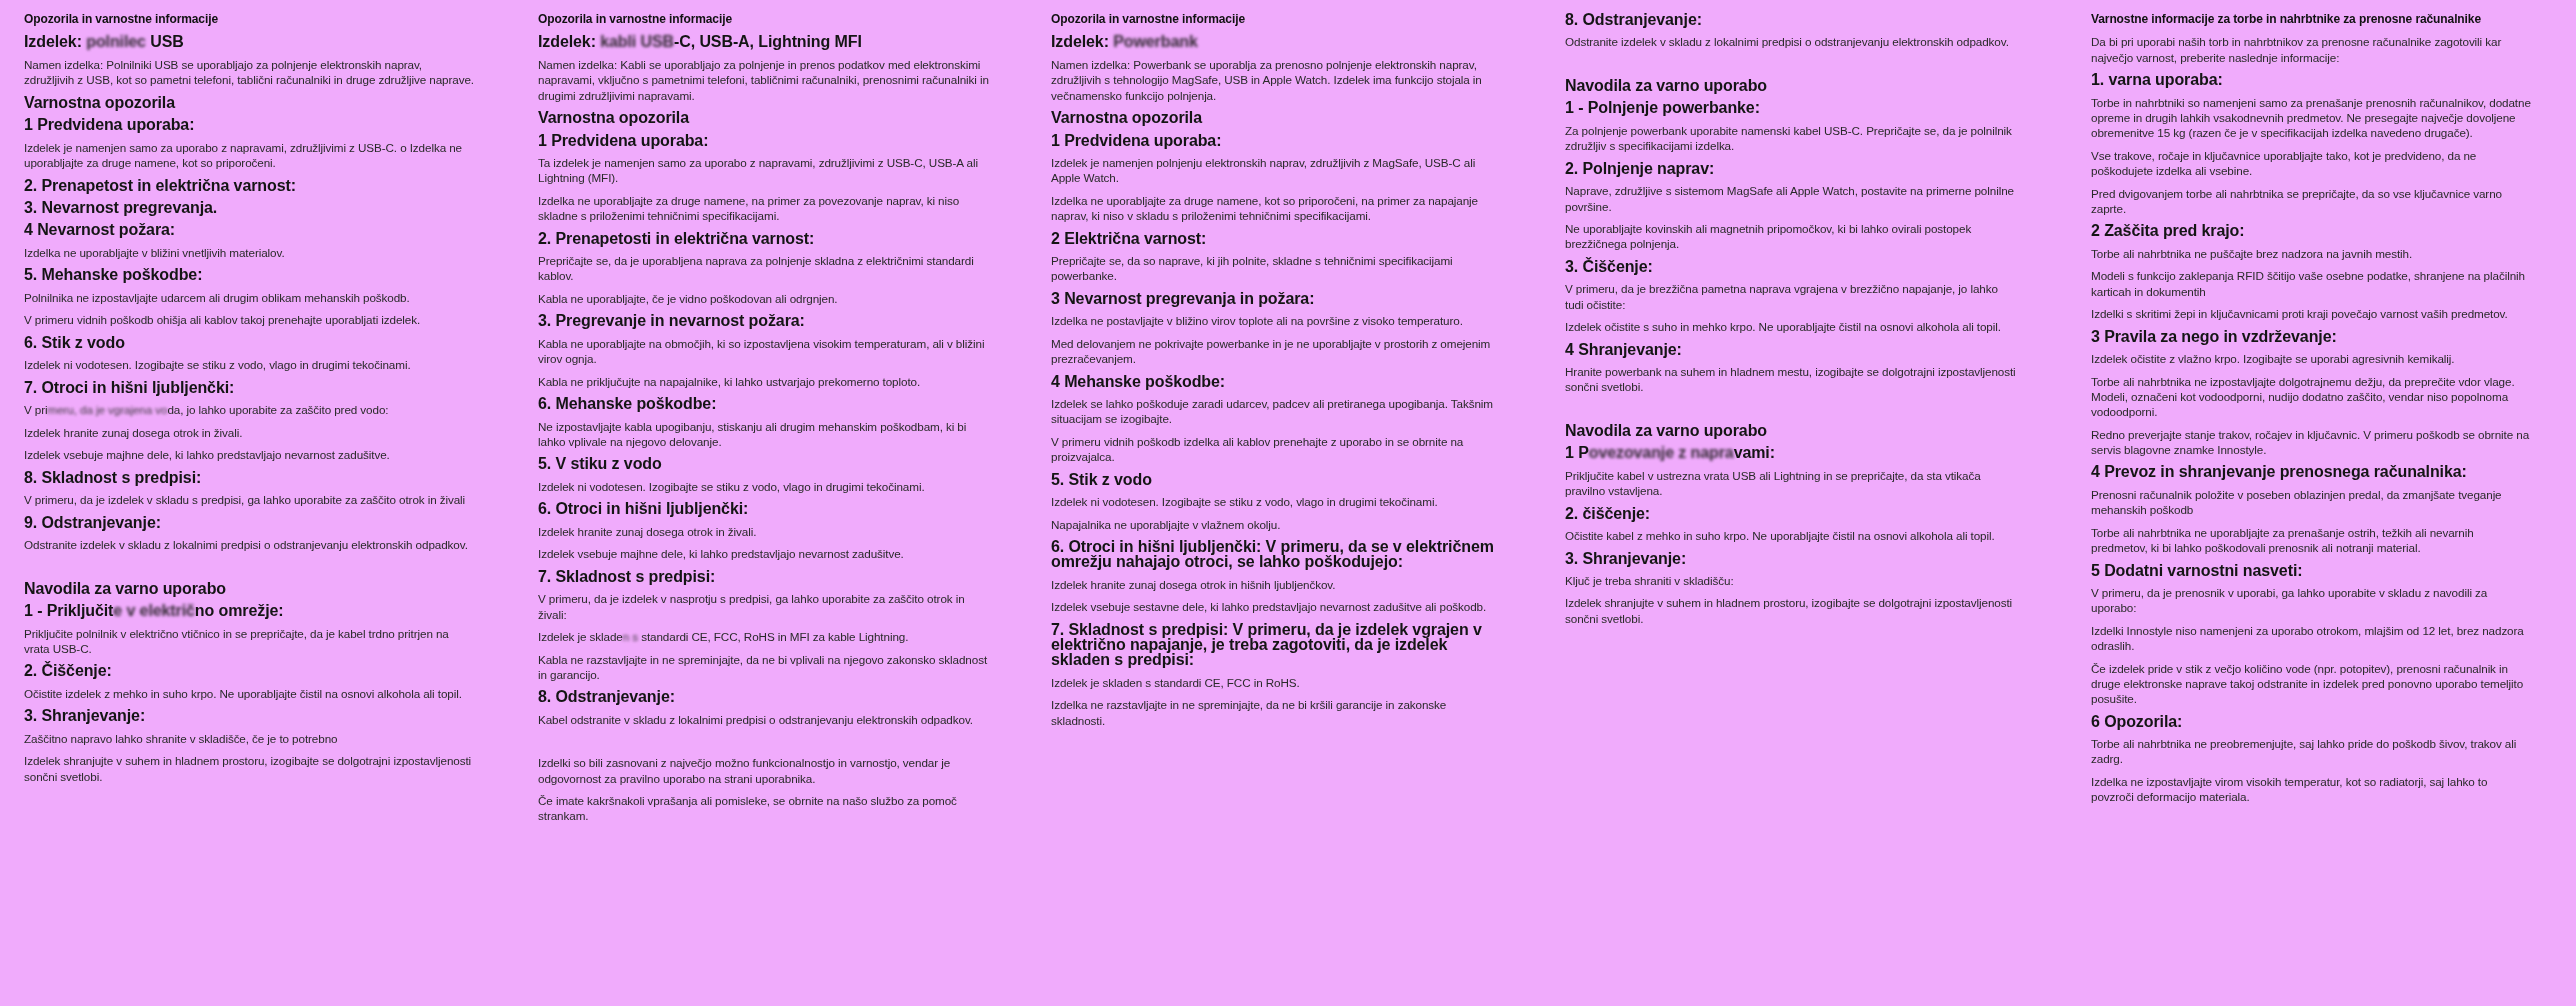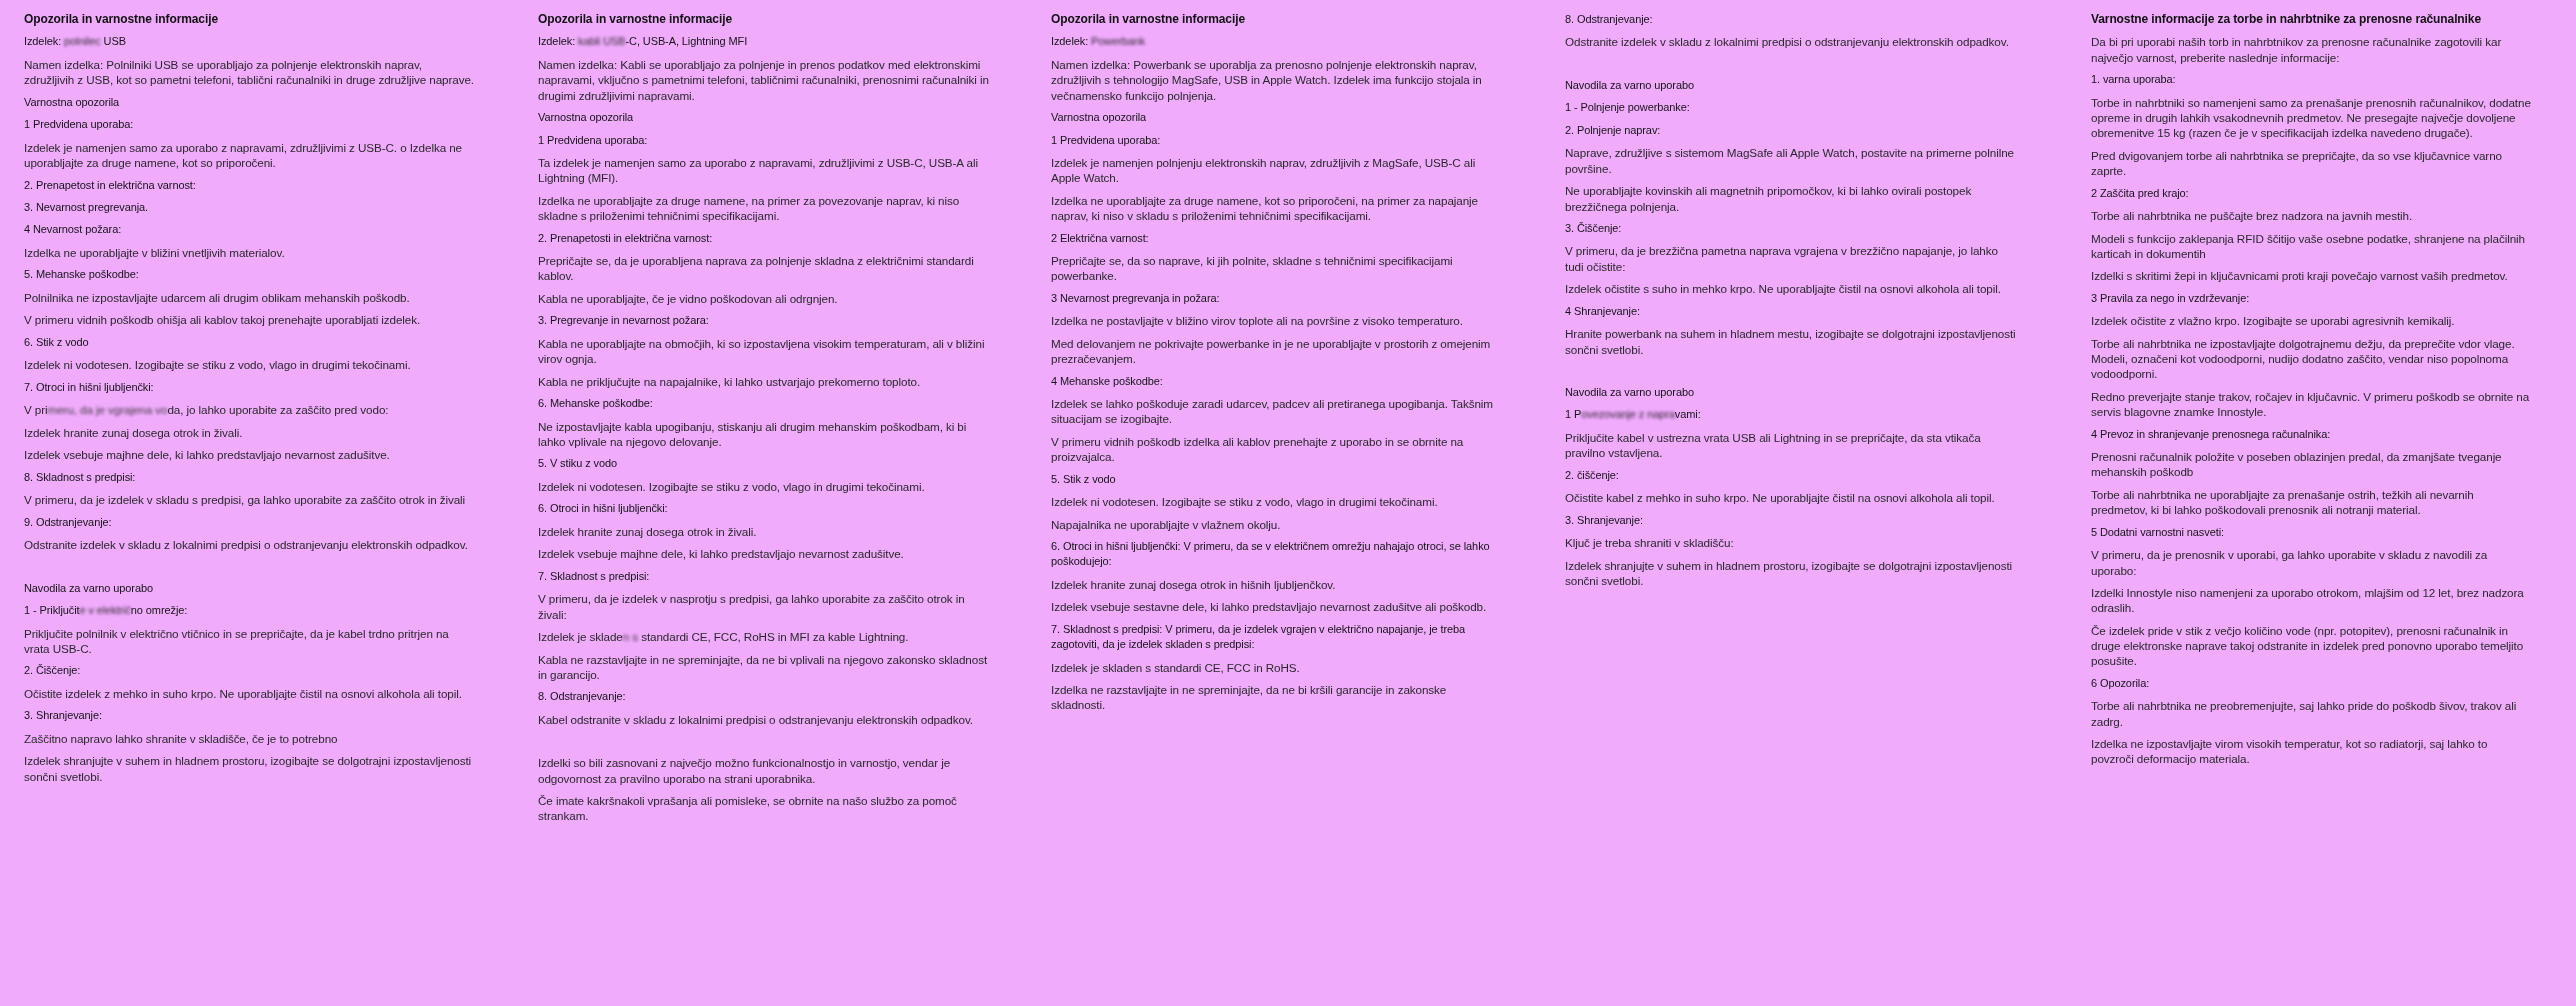--- a/index.html
+++ b/index.html
@@ -11,21 +11,21 @@
   }
   .page{position:relative;width:2576px;height:1006px;background:#f0abfc;overflow:hidden;}
   .doc-col{position:absolute;top:12px;width:451px;}
   .doc-col[data-col="0"]{left:24px;}
   .doc-col[data-col="1"]{left:538px;}
   .doc-col[data-col="2"]{left:1051px;}
   .doc-col[data-col="3"]{left:1565px;}
   .doc-col[data-col="4"]{left:2091px;width:441px;}
   .blk{margin:0 0 7.2px 0;font-size:11.7px;line-height:15.3px;color:#2a2a2a;letter-spacing:-0.1px;}
   .blk.title{font-weight:700;font-size:12px;color:#111111;}
-  .blk.heading{font-weight:400;font-size:11px;color:#151515;}
+  .blk.heading{font-weight:700;font-size:16px;color:#151515;}
   .blk.gap{height:21px;margin:0;}
   .smudge{filter:blur(1.4px);opacity:.88;}
 </style>
 </head>
 <body>
 
 <main class="page">
     <section class="doc-col" data-col="0">
       <div class="blk title"><span>Opozorila in varnostne informacije</span></div>
       <div class="blk heading"><span>Izdelek: </span><span class="smudge">polnilec</span><span> USB</span></div>
@@ -116,20 +116,21 @@
       <div class="blk heading"><span>7. Skladnost s predpisi: V primeru, da je izdelek vgrajen v električno napajanje, je treba zagotoviti, da je izdelek skladen s predpisi:</span></div>
       <div class="blk para"><span>Izdelek je skladen s standardi CE, FCC in RoHS.</span></div>
       <div class="blk para"><span>Izdelka ne razstavljajte in ne spreminjajte, da ne bi kršili garancije in zakonske skladnosti.</span></div>
     </section>
     <section class="doc-col" data-col="3">
       <div class="blk heading"><span>8. Odstranjevanje:</span></div>
       <div class="blk para"><span>Odstranite izdelek v skladu z lokalnimi predpisi o odstranjevanju elektronskih odpadkov.</span></div>
       <div class="blk gap"></div>
       <div class="blk heading"><span>Navodila za varno uporabo</span></div>
       <div class="blk heading"><span>1 - Polnjenje powerbanke:</span></div>
+      <div class="blk para"><span>Za polnjenje powerbank uporabite namenski kabel USB-C. Prepričajte se, da je polnilnik združljiv s specifikacijami izdelka.</span></div>
       <div class="blk heading"><span>2. Polnjenje naprav:</span></div>
       <div class="blk para"><span>Naprave, združljive s sistemom MagSafe ali Apple Watch, postavite na primerne polnilne površine.</span></div>
       <div class="blk para"><span>Ne uporabljajte kovinskih ali magnetnih pripomočkov, ki bi lahko ovirali postopek brezžičnega polnjenja.</span></div>
       <div class="blk heading"><span>3. Čiščenje:</span></div>
       <div class="blk para"><span>V primeru, da je brezžična pametna naprava vgrajena v brezžično napajanje, jo lahko tudi očistite:</span></div>
       <div class="blk para"><span>Izdelek očistite s suho in mehko krpo. Ne uporabljajte čistil na osnovi alkohola ali topil.</span></div>
       <div class="blk heading"><span>4 Shranjevanje:</span></div>
       <div class="blk para"><span>Hranite powerbank na suhem in hladnem mestu, izogibajte se dolgotrajni izpostavljenosti sončni svetlobi.</span></div>
       <div class="blk gap"></div>
       <div class="blk heading"><span>Navodila za varno uporabo</span></div>
@@ -139,20 +140,21 @@
       <div class="blk para"><span>Očistite kabel z mehko in suho krpo. Ne uporabljajte čistil na osnovi alkohola ali topil.</span></div>
       <div class="blk heading"><span>3. Shranjevanje:</span></div>
       <div class="blk para"><span>Ključ je treba shraniti v skladišču:</span></div>
       <div class="blk para"><span>Izdelek shranjujte v suhem in hladnem prostoru, izogibajte se dolgotrajni izpostavljenosti sončni svetlobi.</span></div>
     </section>
     <section class="doc-col" data-col="4">
       <div class="blk title"><span>Varnostne informacije za torbe in nahrbtnike za prenosne računalnike</span></div>
       <div class="blk para"><span>Da bi pri uporabi naših torb in nahrbtnikov za prenosne računalnike zagotovili kar največjo varnost, preberite naslednje informacije:</span></div>
       <div class="blk heading"><span>1. varna uporaba:</span></div>
       <div class="blk para"><span>Torbe in nahrbtniki so namenjeni samo za prenašanje prenosnih računalnikov, dodatne opreme in drugih lahkih vsakodnevnih predmetov. Ne presegajte največje dovoljene obremenitve 15 kg (razen če je v specifikacijah izdelka navedeno drugače).</span></div>
+      <div class="blk para"><span>Vse trakove, ročaje in ključavnice uporabljajte tako, kot je predvideno, da ne poškodujete izdelka ali vsebine.</span></div>
       <div class="blk para"><span>Pred dvigovanjem torbe ali nahrbtnika se prepričajte, da so vse ključavnice varno zaprte.</span></div>
       <div class="blk heading"><span>2 Zaščita pred krajo:</span></div>
       <div class="blk para"><span>Torbe ali nahrbtnika ne puščajte brez nadzora na javnih mestih.</span></div>
       <div class="blk para"><span>Modeli s funkcijo zaklepanja RFID ščitijo vaše osebne podatke, shranjene na plačilnih karticah in dokumentih</span></div>
       <div class="blk para"><span>Izdelki s skritimi žepi in ključavnicami proti kraji povečajo varnost vaših predmetov.</span></div>
       <div class="blk heading"><span>3 Pravila za nego in vzdrževanje:</span></div>
       <div class="blk para"><span>Izdelek očistite z vlažno krpo. Izogibajte se uporabi agresivnih kemikalij.</span></div>
       <div class="blk para"><span>Torbe ali nahrbtnika ne izpostavljajte dolgotrajnemu dežju, da preprečite vdor vlage. Modeli, označeni kot vodoodporni, nudijo dodatno zaščito, vendar niso popolnoma vodoodporni.</span></div>
       <div class="blk para"><span>Redno preverjajte stanje trakov, ročajev in ključavnic. V primeru poškodb se obrnite na servis blagovne znamke Innostyle.</span></div>
       <div class="blk heading"><span>4 Prevoz in shranjevanje prenosnega računalnika:</span></div>

